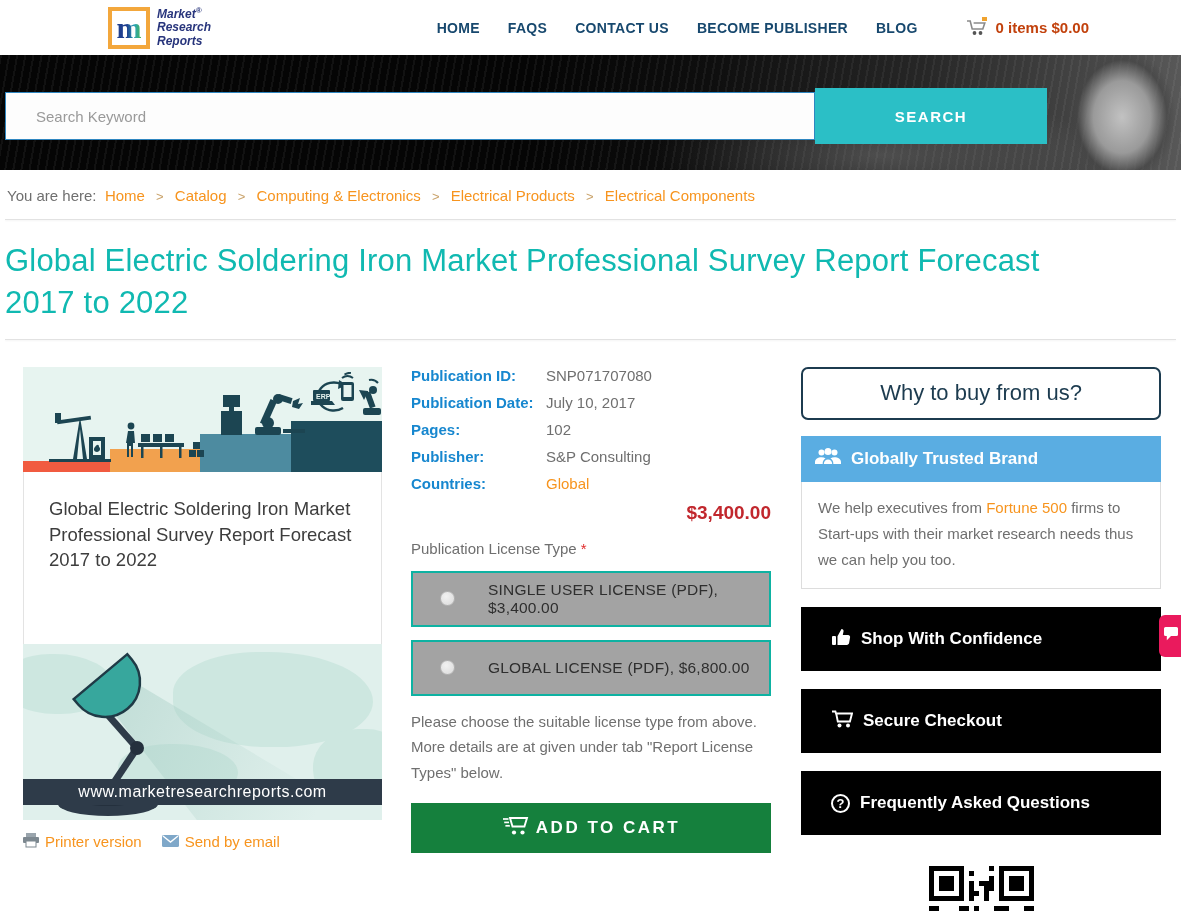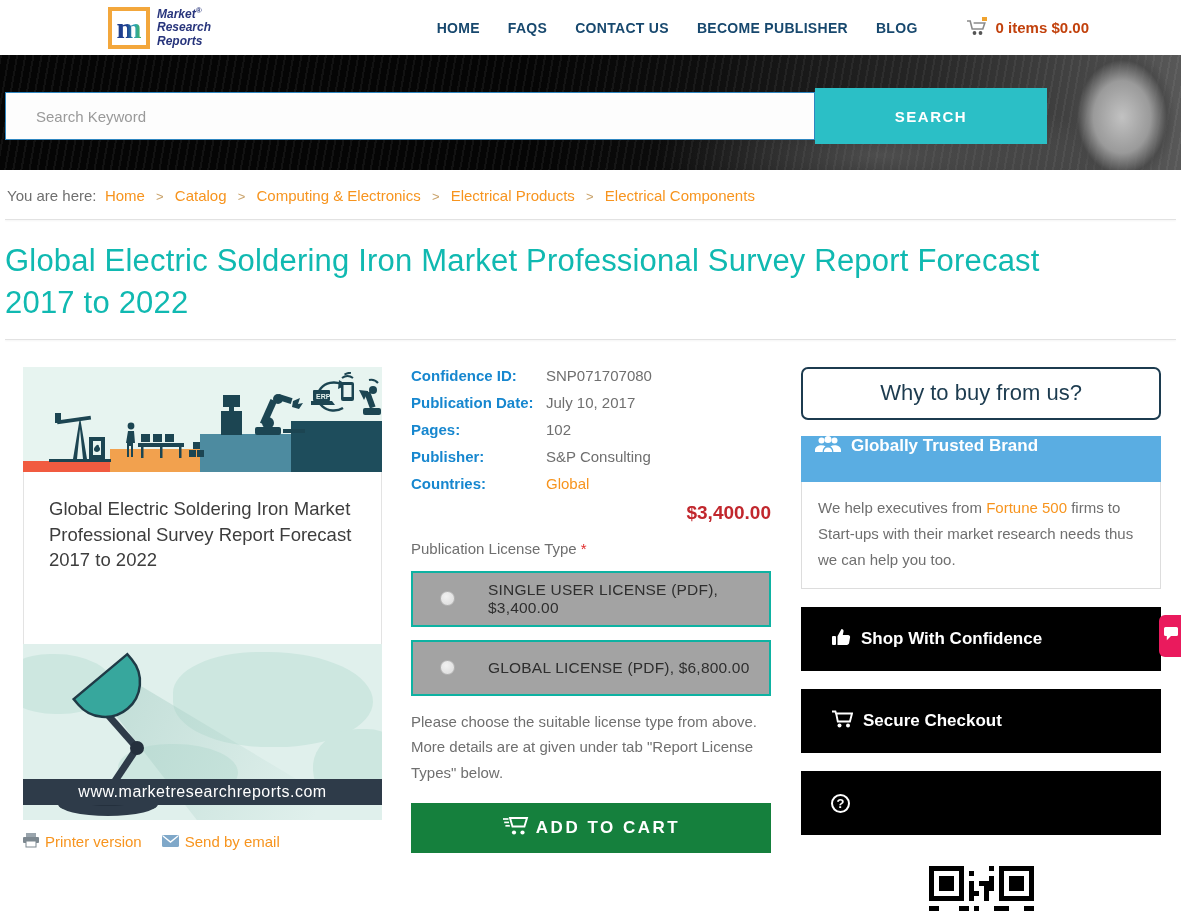--- a/index.html
+++ b/index.html
@@ -93,21 +93,21 @@
   .lic-text { font-size:15.5px; color:#2e2e2e; letter-spacing:.2px; }
   .note { color:#6f6f6f; font-size:15px; line-height:1.72; margin:3px 0 17px; }
   .addcart { width:100%; height:50px; background:#15803d; border:none; color:#fff; cursor:pointer;
              font-weight:bold; font-size:17px; letter-spacing:2.5px; display:flex; align-items:center;
              justify-content:center; gap:7px; font-family:"Liberation Sans", sans-serif; }
 
   
   .whybox { border:2px solid #1c3b4f; border-radius:7px; height:53px; display:flex; align-items:center;
             justify-content:center; font-size:22px; color:#1c3b4f; margin-bottom:16px; background:#fff; }
   .blue-head { background:#5aade2; color:#fff; font-size:17px; font-weight:bold; height:46px;
-               display:flex; padding-left:14px; gap:10px; }
+               display:flex; align-items:center; padding-left:14px; gap:10px; }
   .trusted-body { border:1px solid #ddd; border-top:none; padding:13px 16px 15px; color:#6f6f6f;
                   font-size:15px; line-height:1.75; }
   .trusted-body a { color:#f7941e; text-decoration:none; cursor:pointer; }
   .bluebar { background:#000000; color:#fff; font-size:17px; font-weight:bold; height:64px;
              display:flex; align-items:center; padding-left:30px; gap:10px; margin-top:18px; cursor:pointer; }
   .q-icon { width:19px; height:19px; border:2px solid #fff; border-radius:50%; display:flex;
             align-items:center; justify-content:center; font-size:13px; font-weight:bold; flex:none; }
   .qr-wrap { width:105px; margin:31px auto 0; }
 
   
@@ -288,21 +288,21 @@
             <path d="M1 1l7.5 6L16 1" fill="none" stroke="#fff" stroke-width="1.4"></path>
           </svg>
         </span>
         <span>Send by email</span>
       </a>
     </div>
   </div>
 
   <div class="col-mid">
     <div class="drow">
-      <span class="dlabel">Confidence ID:</span>
+      <span class="dlabel">Publication ID:</span>
       <span class="dvalue">SNP071707080</span>
     </div>
     <div class="drow">
       <span class="dlabel">Publication Date:</span>
       <span class="dvalue">July 10, 2017</span>
     </div>
     <div class="drow">
       <span class="dlabel">Pages:</span>
       <span class="dvalue">102</span>
     </div>
@@ -381,20 +381,21 @@
         <svg width="22" height="18" viewBox="0 0 22 18">
           <path d="M1 1.5h3.4l.6 2H21l-2.1 8H6.8L5.2 3.5" fill="none" stroke="#fff" stroke-width="1.9"></path>
           <circle cx="8.5" cy="15.5" r="2" fill="#fff"></circle>
           <circle cx="17" cy="15.5" r="2" fill="#fff"></circle>
         </svg>
       </span>
       <span>Secure Checkout</span>
     </div>
     <div class="bluebar">
       <span class="q-icon">?</span>
+      <span>Frequently Asked Questions</span>
     </div>
 
     <div class="qr-wrap" id="qr"><svg width="105" height="105" style="background:#fff">
           <rect x="0" y="0" width="35" height="35" fill="#000"></rect>
           <rect x="5" y="5" width="25" height="25" fill="#fff"></rect>
           <rect x="10" y="10" width="15" height="15" fill="#000"></rect>
           <rect x="70" y="0" width="35" height="35" fill="#000"></rect>
           <rect x="75" y="5" width="25" height="25" fill="#fff"></rect>
           <rect x="80" y="10" width="15" height="15" fill="#000"></rect>
           <rect x="0" y="70" width="35" height="35" fill="#000"></rect>

